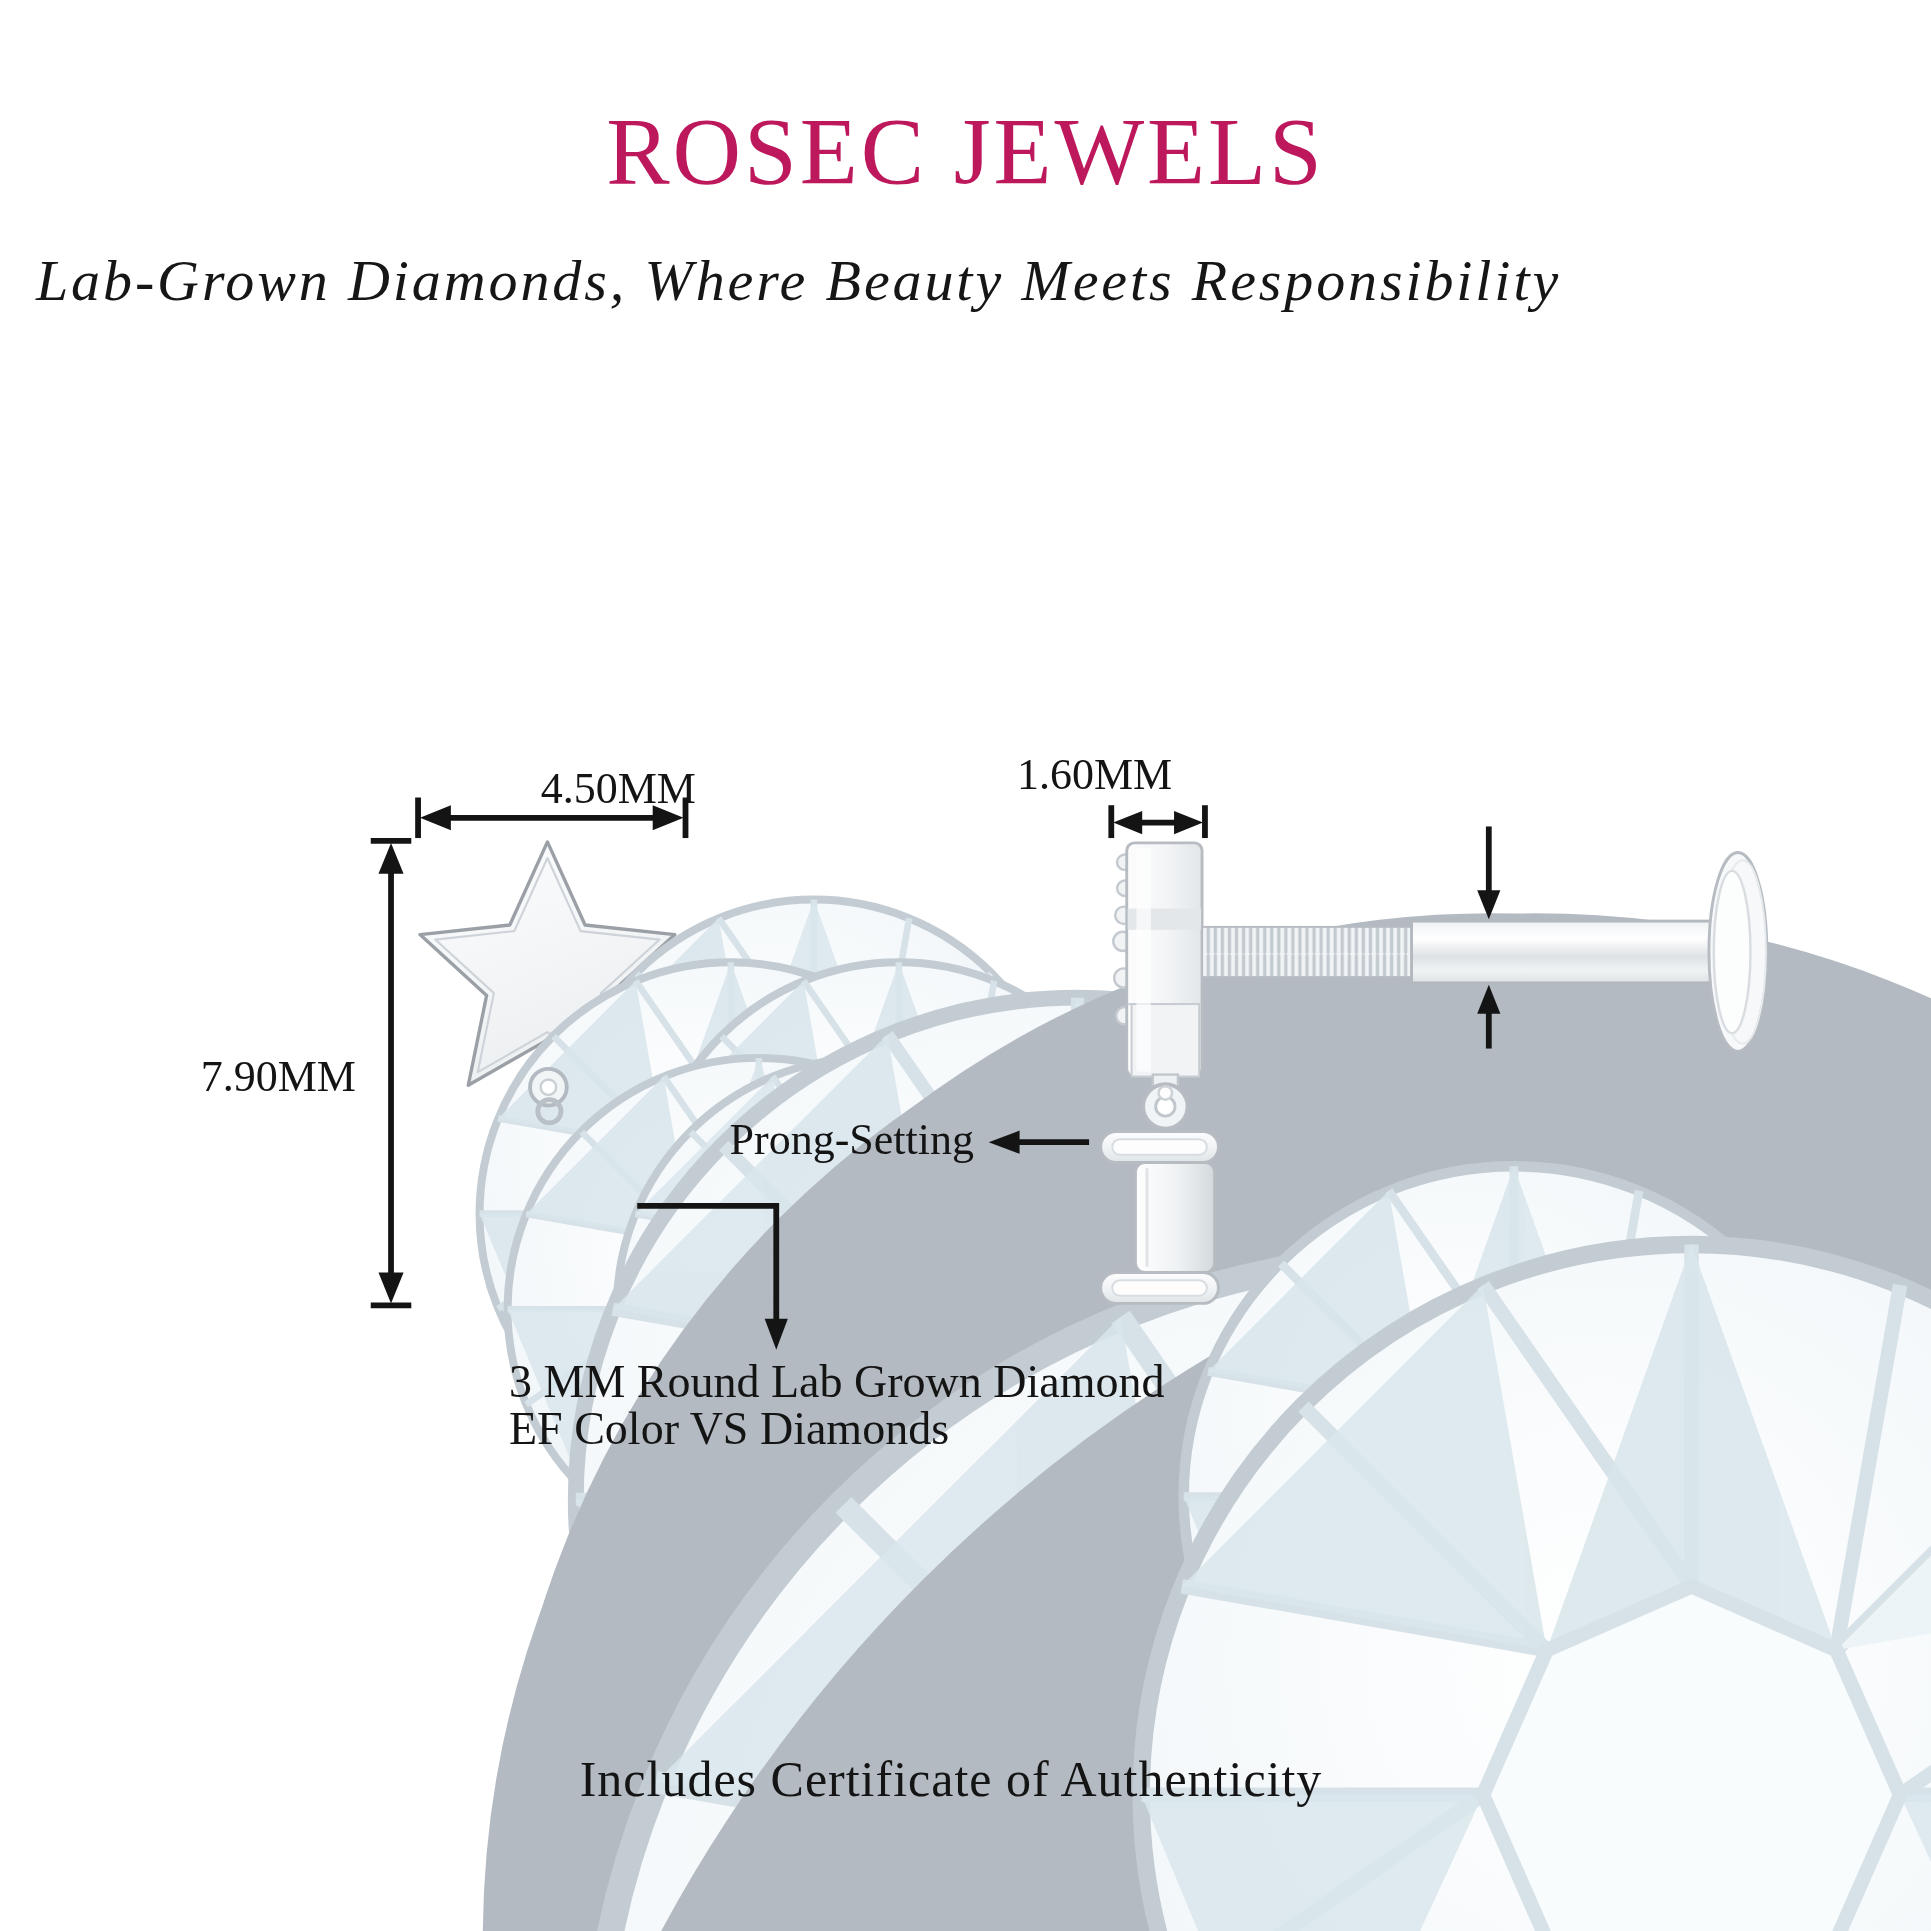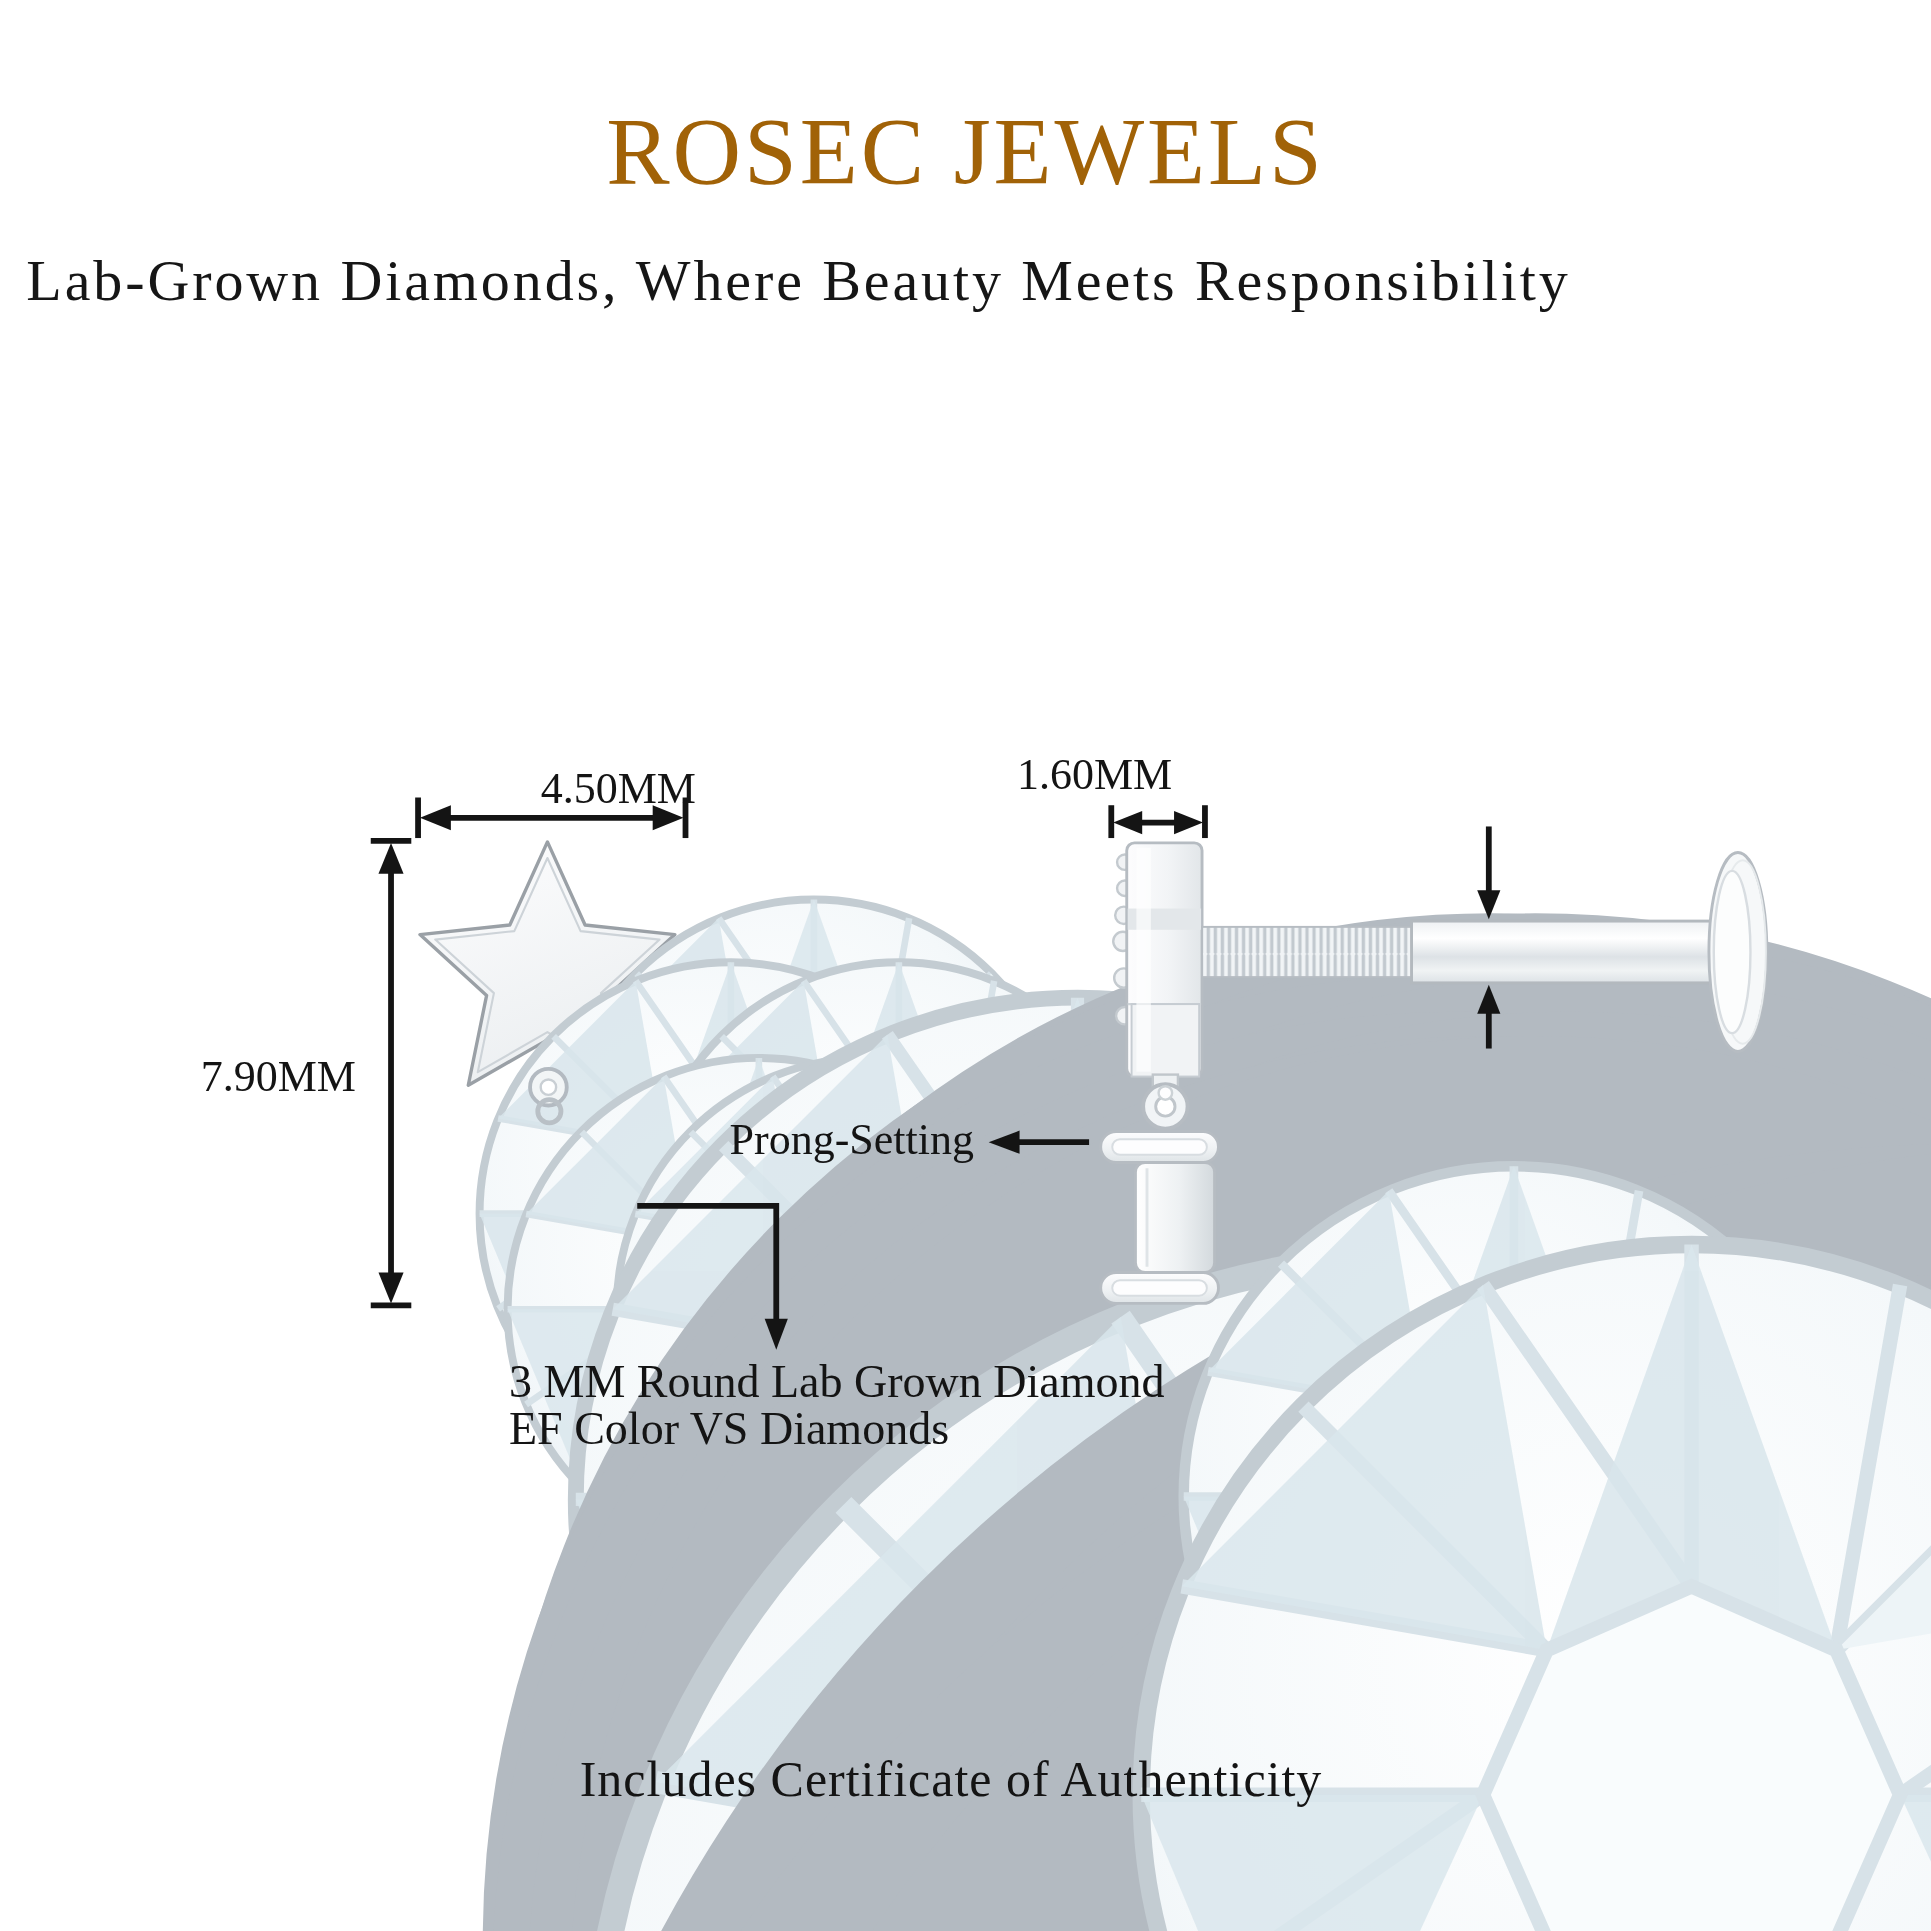--- a/index.html
+++ b/index.html
@@ -3,25 +3,25 @@
 <meta charset="utf-8">
 <style>
   html,body{margin:0;padding:0;background:#ffffff;}
   #canvas{
     position:relative;width:1931px;height:1931px;background:#ffffff;
     font-family:"Liberation Serif", serif;color:#141414;overflow:hidden;
   }
   .abs{position:absolute;}
   .brand{
     top:97px;left:0;width:1931px;text-align:center;
-    font-size:95px;font-weight:400;letter-spacing:2.9px;color:#a16207;
+    font-size:95px;font-weight:400;letter-spacing:2.9px;color:#be185d;
   }
   .tagline{
     top:247px;left:0;width:1597px;text-align:center;
-    font-size:58px;font-weight:400;letter-spacing:2.9px;color:#161616;
+    font-size:58px;font-weight:400;letter-spacing:2.9px;color:#161616;font-style:italic;
   }
   .dim{font-size:44px;font-weight:400;color:#141414;white-space:nowrap;}
   .dim-450{top:763px;left:406px;width:290px;text-align:right;}
   .dim-790{top:1027px;left:66px;width:290px;text-align:right;margin-top:24px;}
   .dim-160{top:749px;left:1017px;width:290px;text-align:left;}
   .gauge-label{top:1058px;left:1330px;}
   .prong-label{top:1114px;left:684px;width:290px;text-align:right;}
   .stone-note{top:1358px;left:509px;font-size:46px;line-height:47px;white-space:nowrap;}
   .footer{
     top:1750px;left:0;width:1902px;text-align:center;

